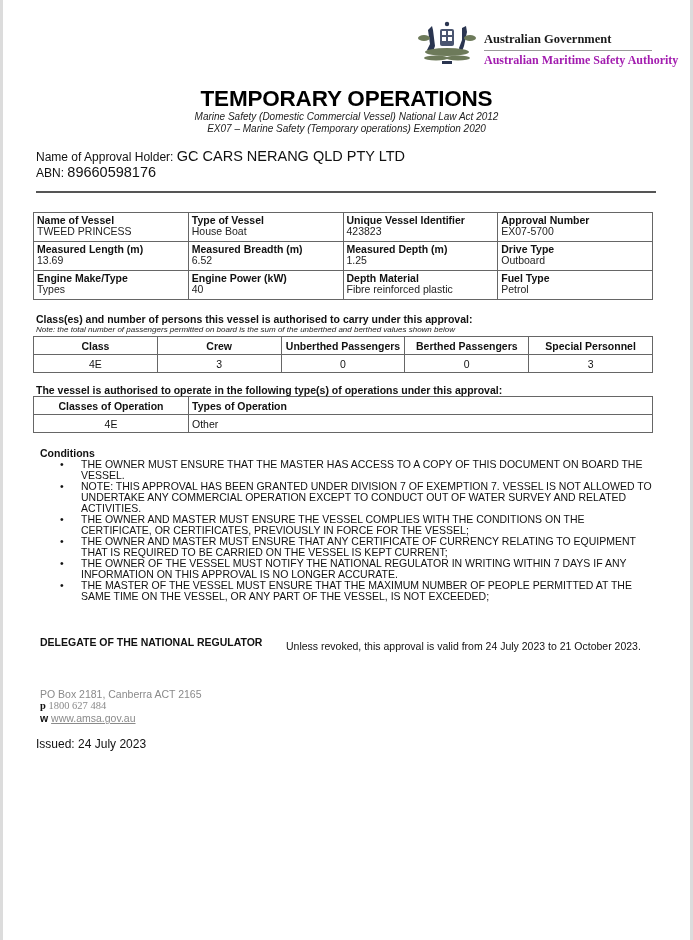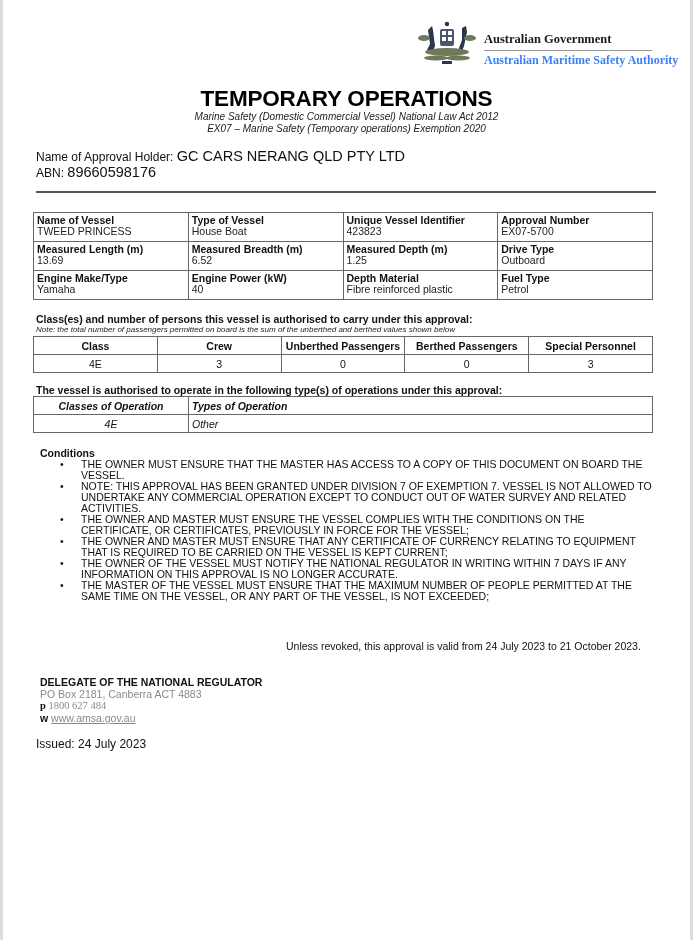--- a/index.html
+++ b/index.html
@@ -8,21 +8,21 @@
     font-family: "Liberation Sans", sans-serif; color: #111;
   }
   .edge-left { position: absolute; left: 0; top: 0; width: 3px; height: 940px; background: #dcdcdc; }
   .edge-right { position: absolute; right: 0; top: 0; width: 3px; height: 940px; background: #dcdcdc; }
 
   
   .logo { position: absolute; left: 416px; top: 20px; width: 260px; height: 50px; }
   .crest { position: absolute; left: 0; top: 0; width: 62px; height: 48px; }
   .gov-line1 { position: absolute; left: 68px; top: 12px; font-family: "Liberation Serif", serif; font-weight: bold; font-size: 12.5px; color: #1a1a1a; white-space: nowrap; }
   .gov-rule { position: absolute; left: 68px; top: 30px; width: 168px; height: 1px; background: #9a9a9a; }
-  .gov-line2 { position: absolute; left: 68px; top: 33px; font-family: "Liberation Serif", serif; font-weight: bold; font-size: 12px; color: #3b82f6; white-space: nowrap; }
+  .gov-line2 { position: absolute; left: 68px; top: 33px; font-family: "Liberation Serif", serif; font-weight: bold; font-size: 12px; color: #a21caf; white-space: nowrap; }
 
   .title { position: absolute; left: 0; width: 693px; top: 86px; text-align: center; font-weight: bold; font-size: 22.5px; letter-spacing: -0.2px; color: #000; }
   .subtitle { position: absolute; left: 0; width: 693px; text-align: center; font-style: italic; font-size: 10px; color: #222; }
   .sub1 { top: 111px; }
   .sub2 { top: 123px; }
 
   .holder { position: absolute; left: 36px; top: 148px; font-size: 12px; color: #111; white-space: nowrap; }
   .holder .val { font-size: 14.5px; }
   .abn { position: absolute; left: 36px; top: 164px; font-size: 12px; color: #111; white-space: nowrap; }
   .abn .val { font-size: 14.5px; }
@@ -35,33 +35,33 @@
   .vessel .v { display: block; color: #222; }
 
   .sect-h { position: absolute; left: 36px; font-size: 10.5px; font-weight: bold; color: #111; white-space: nowrap; }
   .sect-note { position: absolute; left: 36px; font-size: 8px; font-style: italic; color: #222; white-space: nowrap; }
 
   .persons { left: 33px; top: 336px; width: 620px; }
   .persons th, .persons td { border: 1px solid #666; font-size: 10.5px; text-align: center; height: 17px; padding: 0; width: 20%; }
   .persons th { font-weight: bold; }
 
   .ops { left: 33px; top: 396px; width: 620px; }
-  .ops th, .ops td { border: 1px solid #666; font-size: 10.5px; height: 17px; padding: 0 3px; font-style: italic; }
+  .ops th, .ops td { border: 1px solid #666; font-size: 10.5px; height: 17px; padding: 0 3px; }
   .ops th { font-weight: bold; }
   .ops .c1 { width: 148px; text-align: center; }
   .ops .c2 { text-align: left; }
 
   .cond-h { position: absolute; left: 40px; top: 447px; font-size: 10.5px; font-weight: bold; }
   .cond-list { position: absolute; left: 58px; top: 459px; width: 600px; margin: 0; padding: 0; list-style: none; }
   .cond-list li { position: relative; padding-left: 23px; font-size: 10.5px; line-height: 11px; color: #111; }
   .cond-list li .bullet { position: absolute; left: 2px; top: 0; }
 
   .valid { position: absolute; left: 286px; top: 640px; font-size: 10.5px; white-space: nowrap; }
 
-  .delegate { position: absolute; left: 40px; top: 676px; font-size: 10.5px; font-weight: bold; }
+  .delegate { position: absolute; left: 40px; top: 636px; font-size: 10.5px; font-weight: bold; }
   .addr { position: absolute; left: 40px; top: 688px; font-size: 10.5px; color: #8a8a8a; }
   .phone { position: absolute; left: 40px; top: 700px; font-size: 10.5px; color: #8a8a8a; font-family: Liberation Serif, serif; }
   .web { position: absolute; left: 40px; top: 712px; font-size: 10.5px; color: #8a8a8a; }
   .pref { color: #111; font-weight: bold; }
   .web a { color: #8a8a8a; text-decoration: underline; }
   .issued { position: absolute; left: 36px; top: 737px; font-size: 12px; }
 </style>
 </head>
 <body>
 
@@ -142,21 +142,21 @@
           <span class="v">1.25</span>
         </td>
       <td>
           <span class="lbl">Drive Type</span>
           <span class="v">Outboard</span>
         </td>
     </tr>
     <tr>
       <td>
           <span class="lbl">Engine Make/Type</span>
-          <span class="v">Yamaha</span>
+          <span class="v">Types</span>
         </td>
       <td>
           <span class="lbl">Engine Power (kW)</span>
           <span class="v">40</span>
         </td>
       <td>
           <span class="lbl">Depth Material</span>
           <span class="v">Fibre reinforced plastic</span>
         </td>
       <td>
@@ -214,21 +214,21 @@
   <li><span class="bullet">•</span><span>NOTE: THIS APPROVAL HAS BEEN GRANTED UNDER DIVISION 7 OF EXEMPTION 7. VESSEL IS NOT ALLOWED TO UNDERTAKE ANY COMMERCIAL OPERATION EXCEPT TO CONDUCT OUT OF WATER SURVEY AND RELATED ACTIVITIES.</span></li>
   <li><span class="bullet">•</span><span>THE OWNER AND MASTER MUST ENSURE THE VESSEL COMPLIES WITH THE CONDITIONS ON THE CERTIFICATE, OR CERTIFICATES, PREVIOUSLY IN FORCE FOR THE VESSEL;</span></li>
   <li><span class="bullet">•</span><span>THE OWNER AND MASTER MUST ENSURE THAT ANY CERTIFICATE OF CURRENCY RELATING TO EQUIPMENT THAT IS REQUIRED TO BE CARRIED ON THE VESSEL IS KEPT CURRENT;</span></li>
   <li><span class="bullet">•</span><span>THE OWNER OF THE VESSEL MUST NOTIFY THE NATIONAL REGULATOR IN WRITING WITHIN 7 DAYS IF ANY INFORMATION ON THIS APPROVAL IS NO LONGER ACCURATE.</span></li>
   <li><span class="bullet">•</span><span>THE MASTER OF THE VESSEL MUST ENSURE THAT THE MAXIMUM NUMBER OF PEOPLE PERMITTED AT THE SAME TIME ON THE VESSEL, OR ANY PART OF THE VESSEL, IS NOT EXCEEDED;</span></li>
 </ul>
 
 <div class="valid">Unless revoked, this approval is valid from 24 July 2023 to 21 October 2023.</div>
 
 <div class="delegate">DELEGATE OF THE NATIONAL REGULATOR</div>
-<div class="addr">PO Box 2181, Canberra ACT 4883</div>
+<div class="addr">PO Box 2181, Canberra ACT 2165</div>
 <div class="phone">
   <span class="pref">p</span>
   <span>1800 627 484</span>
 </div>
 <div class="web">
   <span class="pref">w</span>
   <a>www.amsa.gov.au</a>
 </div>
 <div class="issued">Issued: 24 July 2023</div>
 

